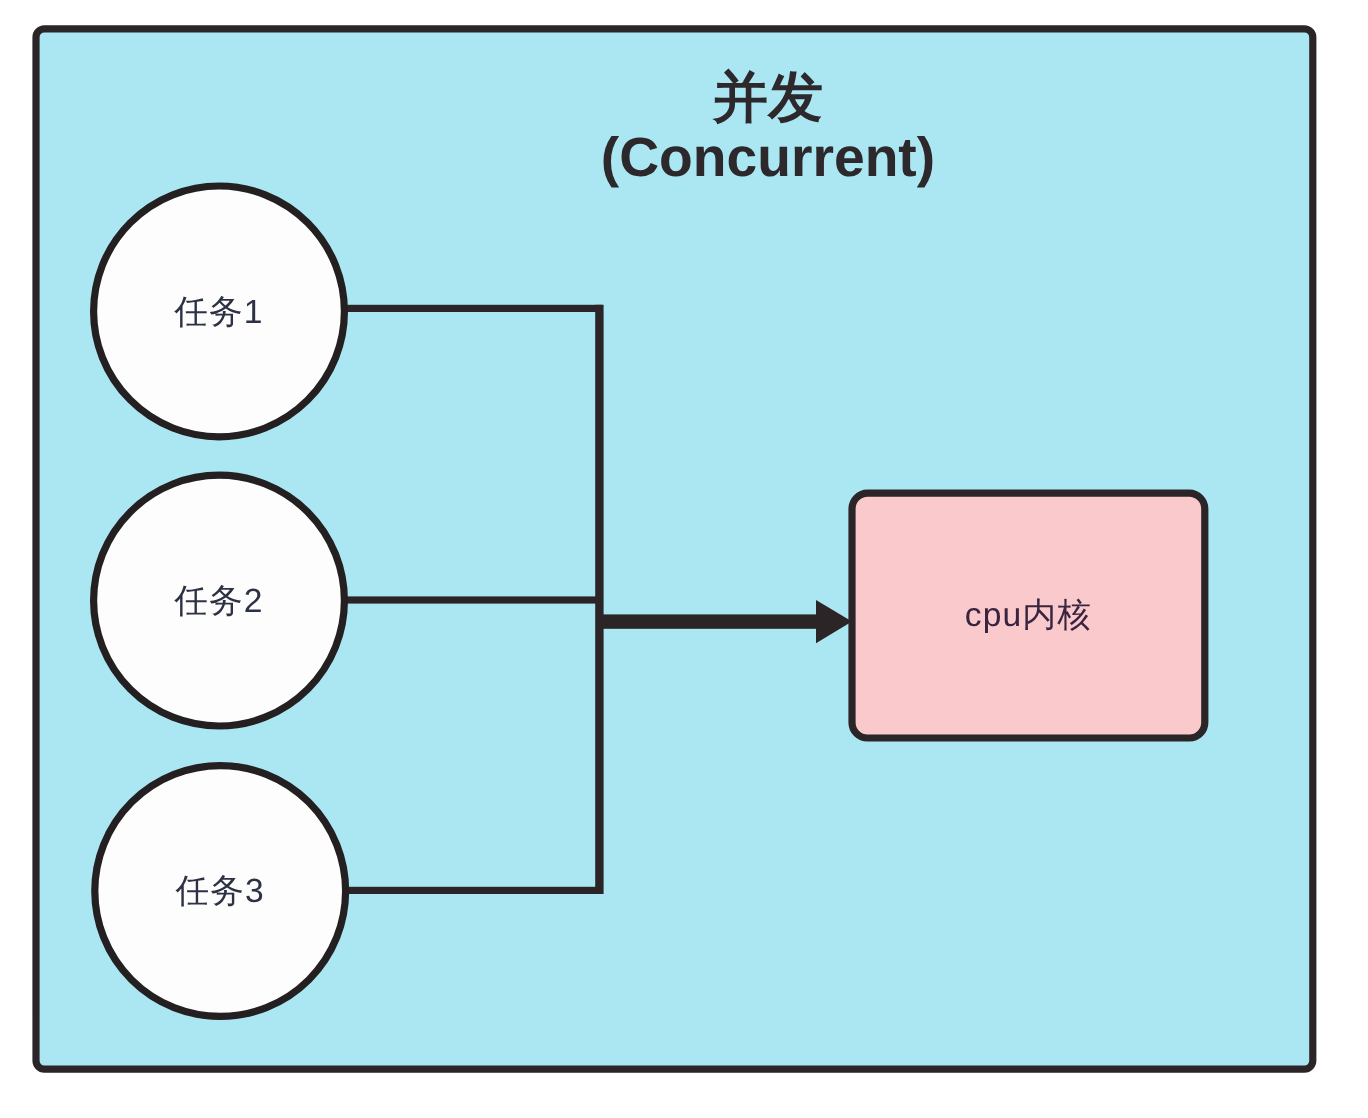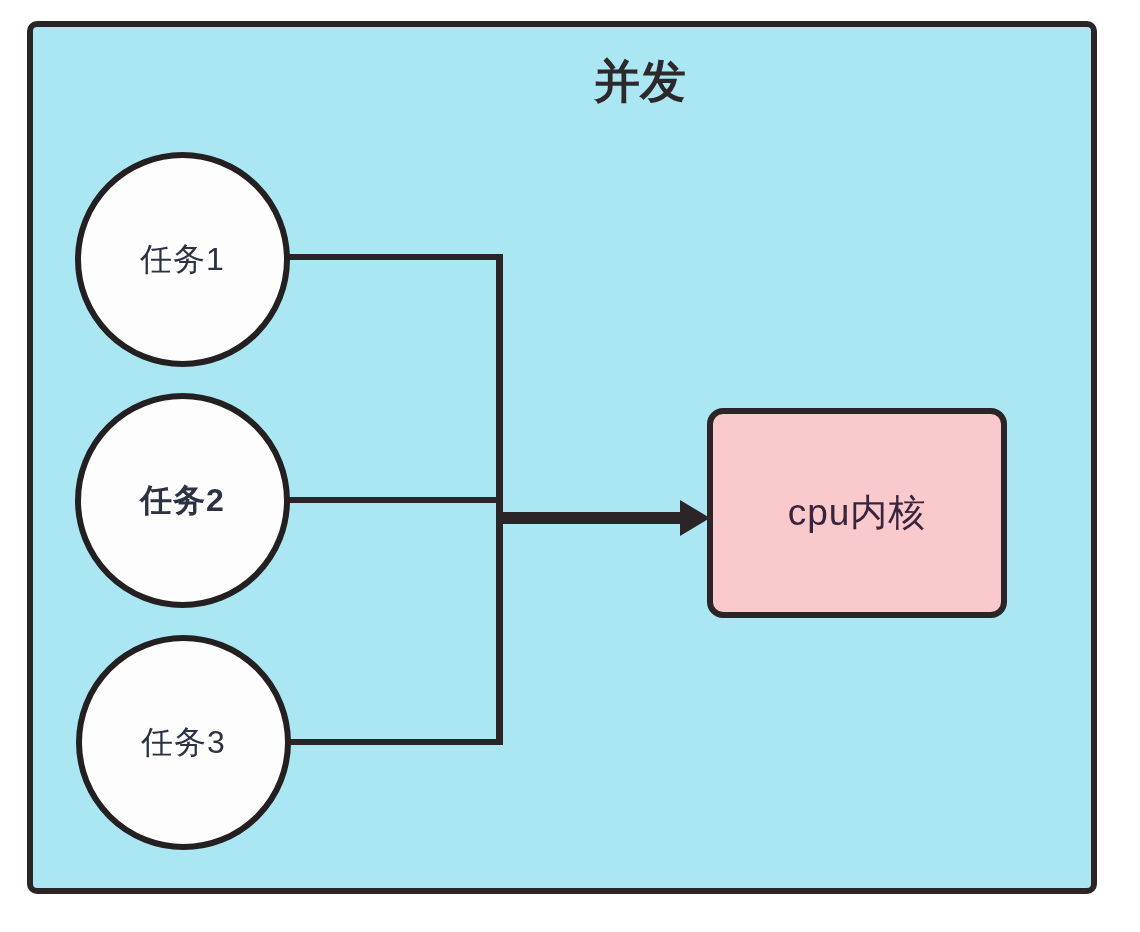--- a/index.html
+++ b/index.html
@@ -44,26 +44,26 @@
     box-sizing: border-box;
     background: var(--node_fill, #fdfdfe);
     border: 6px solid var(--node_border, #241f21);
     border-radius: 50%;
     display: flex;
     align-items: center;
     justify-content: center;
     z-index: 2;
   }
   .task-circle .task-label {
-    font-size: 32px;
+    font-size: 28px;
     color: var(--task_text, #2c3144);
     letter-spacing: 1px;
   }
   #task-circle-1 { left: 75px; top: 152px; }
-  #task-circle-2 { left: 75px; top: 393px; font-weight: bold; }
+  #task-circle-2 { left: 75px; top: 393px; }
   #task-circle-3 { left: 76px; top: 635px; justify-content: center; }
 
   .connector {
     position: absolute;
     background: var(--frame_border, #2b2527);
     z-index: 1;
   }
   #connector-task1 { left: 286px; top: 254px; width: 216px; height: 6px; }
   #connector-task2 { left: 286px; top: 497px; width: 216px; height: 6px; }
   #connector-task3 { left: 288px; top: 739px; width: 214px; height: 6px; }
@@ -98,21 +98,21 @@
     box-sizing: border-box;
     background: var(--cpu_fill, #f9c9cb);
     border: 6px solid var(--frame_border, #2b2527);
     border-radius: 16px;
     display: flex;
     align-items: center;
     justify-content: center;
     z-index: 2;
   }
   .cpu-box .cpu-label {
-    font-size: 37px;
+    font-size: 28px;
     color: var(--cpu_text, #38243f);
     letter-spacing: 1px;
   }
   .watermark {
     position: absolute;
     left: 396px;
     top: 392px;
     font-size: 37px;
     font-weight: bold;
     color: var(--watermark_color, rgba(80,160,226,0.62));
@@ -123,20 +123,21 @@
 </style>
 </head>
 <body>
 
 <div id="screen">
 
   <div class="frame"></div>
 
   <div class="title">
     <div>并发</div>
+    <div>(Concurrent)</div>
   </div>
 
   <div class="connector" id="connector-task1"></div>
   <div class="connector" id="connector-task2"></div>
   <div class="connector" id="connector-task3"></div>
   <div class="connector" id="connector-bus"></div>
 
   <div class="arrow-shaft"></div>
   <div class="arrow-head"></div>
 

